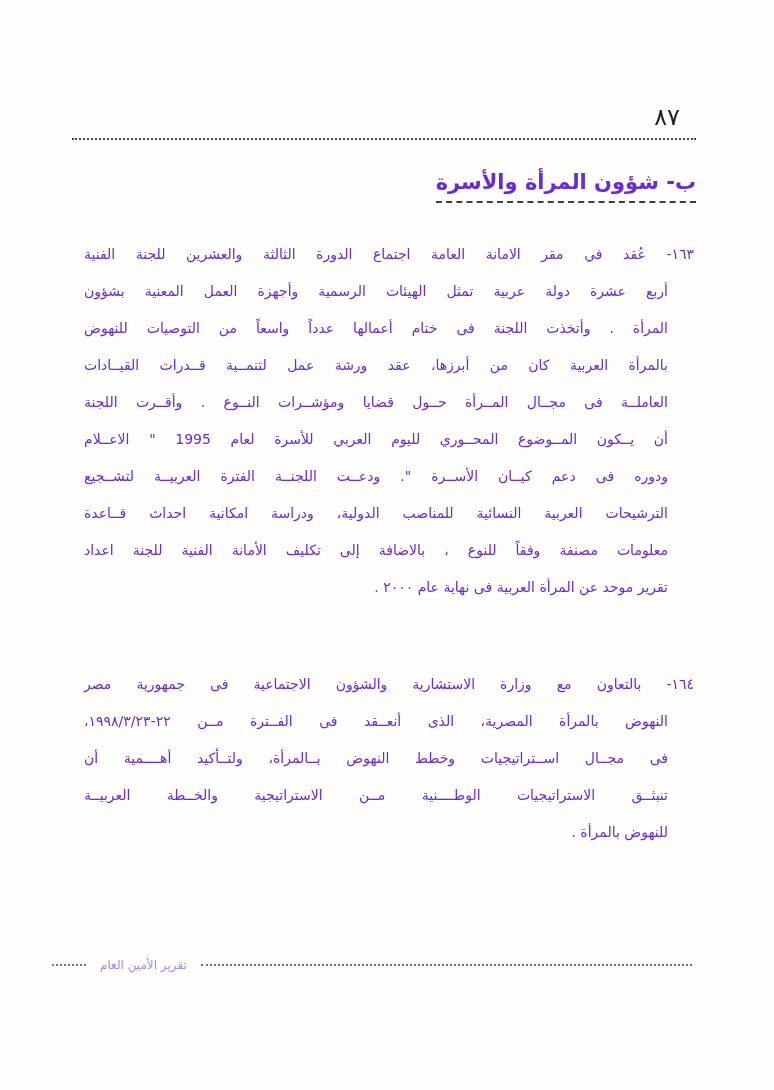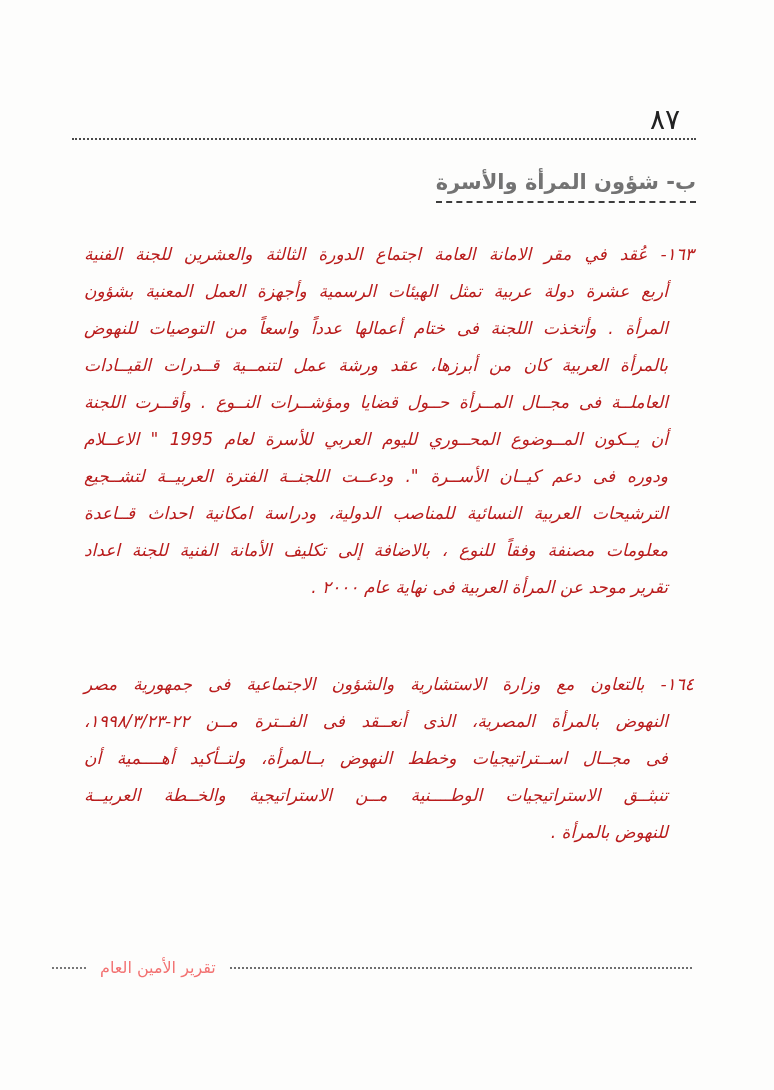--- a/index.html
+++ b/index.html
@@ -8,56 +8,55 @@
     width:774px;height:1090px;
     margin:0 auto;
     background:#fdfdfc;
     font-family:"DejaVu Sans",sans-serif;
     color:#1c1c1c;
     direction:rtl;
     overflow:hidden;
   }
   .page-number{
     position:absolute;top:103px;right:94px;
-    font-size:28px;letter-spacing:2px;color:#222;
+    font-size:24px;letter-spacing:2px;color:#222;
   }
   .header-rule{
     position:absolute;top:138px;right:78px;left:72px;
     border-top:2px dotted #4a4a4a;height:0;
   }
   .section-heading{
     position:absolute;top:170px;right:78px;
-    font-size:21px;font-weight:600;color:#737373;
+    font-size:21px;font-weight:600;color:#6d28d9;
     padding-bottom:7px;
     border-bottom:2px dashed #3d3d3d;
   }
   .para{
     position:absolute;right:80px;left:84px;
   }
   .para-163{top:236px;}
   .para-164{top:666px;}
   .line{
-    font-size:17px;
+    font-size:14px;
     line-height:37px;
     text-align:justify;
     text-align-last:justify;
-    color:#b91c1c;
-    font-style:italic;
+    color:#6d28d9;
   }
   .line.cont{padding-right:26px;}
   .line.last{text-align-last:right;}
   .marker{white-space:nowrap;}
   .footer{
     position:absolute;top:958px;right:82px;left:52px;
     display:flex;align-items:center;gap:14px;
     direction:rtl;
   }
   .footer .dots-short{width:34px;border-top:2px dotted #777;height:0;}
   .footer .footer-note{
-    font-size:16px;color:#ef4444;opacity:.75;
+    font-size:12px;color:#8b5cf6;opacity:.75;
     filter:blur(.3px);
     white-space:nowrap;
   }
   .footer .dots-long{flex:1;border-top:2px dotted #6e6e6e;height:0;}
 </style>
 </head>
 <body>
 
 <div class="page">
 

